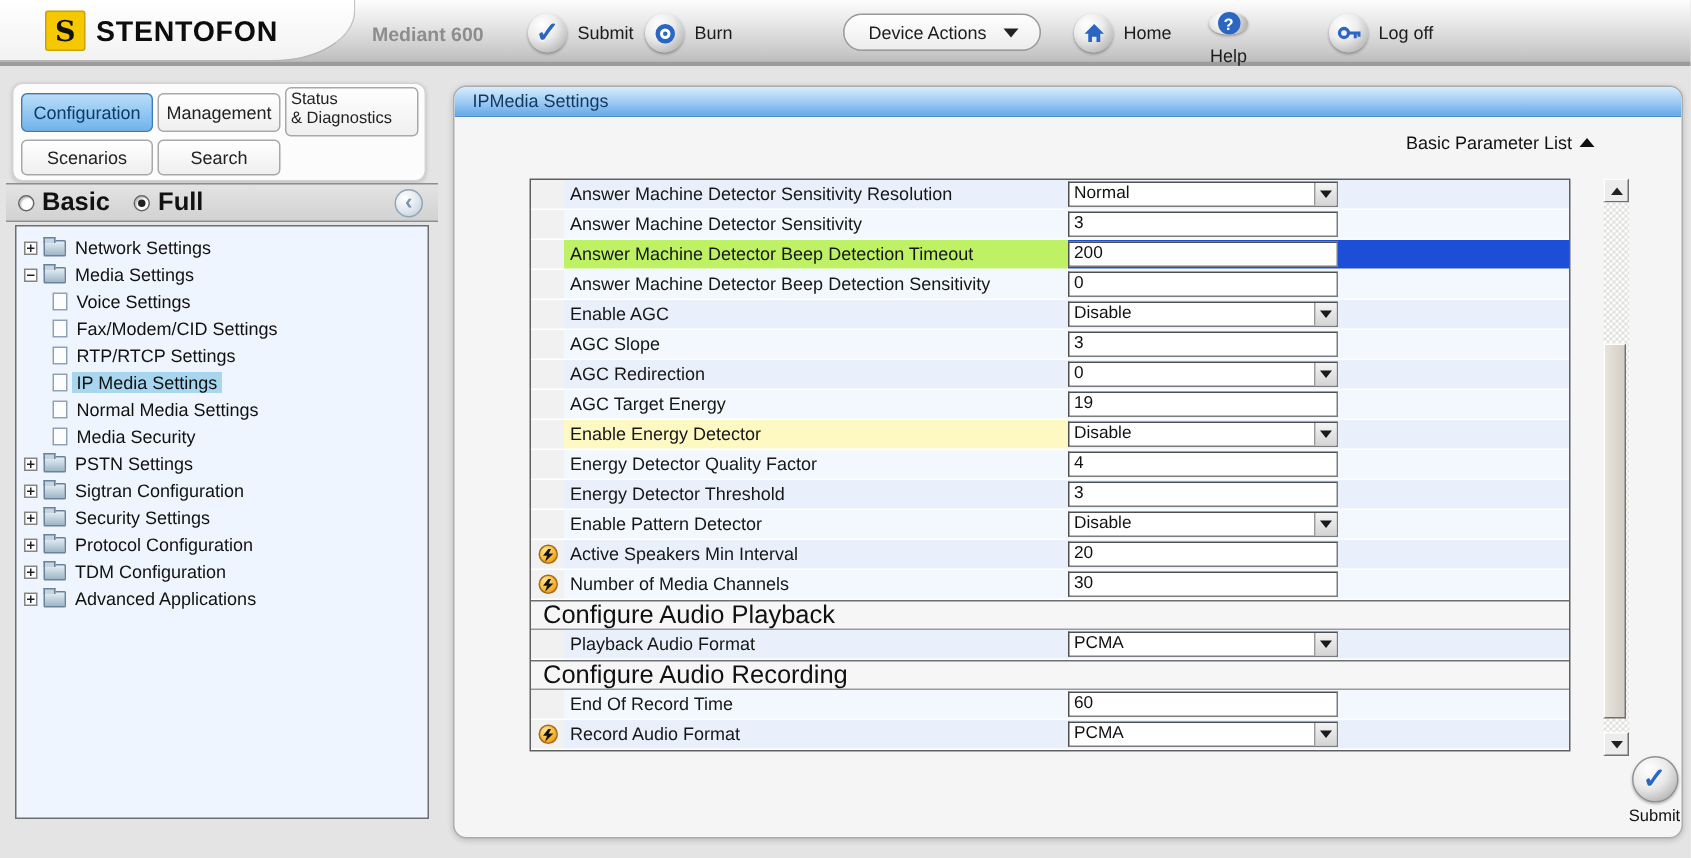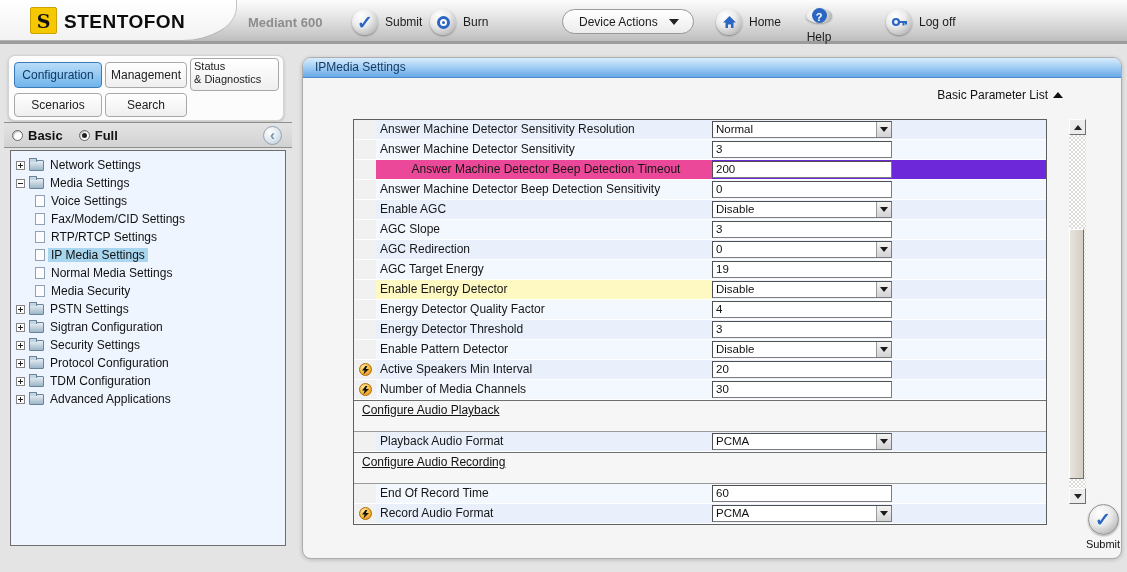--- a/index.html
+++ b/index.html
@@ -62,21 +62,21 @@
 
   .mode-bar { position:absolute; left:2px; top:75px; width:288px; height:26px;
     background:linear-gradient(180deg,#e3e3e3,#d2d2d2);
     border-top:1px solid #8e8e8e; border-bottom:1px solid #8e8e8e;
     display:flex; align-items:center; padding-left:8px; }
   .radio-group { display:flex; align-items:center; gap:5px; margin-right:16px; cursor:pointer; }
   .radio { width:11px; height:11px; border-radius:50%; background:#fff; border:1px solid #666;
     position:relative; box-shadow:inset 1px 1px 1px rgba(0,0,0,0.25); }
   .radio.checked::after { content:""; position:absolute; left:2px; top:2px; width:5px; height:5px;
     border-radius:50%; background:#222; }
-  .radio-label { font-size:13px; font-weight:bold; color:#111; }
+  .radio-label { font-size:17px; font-weight:bold; color:#111; }
   .collapse-btn { position:absolute; right:10px; top:3px; width:19px; height:19px; border-radius:50%;
     background:radial-gradient(circle at 35% 30%, #ffffff, #dde6ee 55%, #b9c7d4);
     border:1px solid #93a5b5; color:#7a93ab; font-size:15px; font-weight:bold;
     text-align:center; line-height:16px; cursor:pointer; }
 
   .tree-panel { position:absolute; left:8px; top:103px; width:276px; height:396px;
     background:#eff5fe; border:1px solid #6e6e6e; padding-top:5px; overflow:hidden; }
   .tree-row { height:18px; display:flex; align-items:center; font-size:12px; color:#111;
     cursor:pointer; white-space:nowrap; }
   .tree-row.folder { padding-left:5px; }
@@ -107,22 +107,22 @@
     border-bottom:6px solid #111; }
 
   .param-table { position:absolute; left:50px; top:61px; width:694px; border:1px solid #5f5f5f;
     background:#fff; }
   .prow { display:flex; height:20px; }
   .gutter { flex:0 0 22px; background:#f1f1f1; border-bottom:1px solid #fff;
     display:flex; align-items:center; justify-content:center; }
   .plabel { flex:0 0 336px; font-size:12px; color:#161616; line-height:19px;
     padding-left:4px; border-bottom:1px solid #fff; overflow:hidden; white-space:nowrap; }
   .pval { flex:1; border-bottom:1px solid #fff; position:relative; }
-  .srow { height:32px; background:#f6f6f6; border-top:1px solid #6e6e6e; border-bottom:1px solid #9a9a9a;
-    font-size:12px; color:#111; line-height:18px; padding-left:8px;text-decoration:underline; }
+  .srow { height:20px; background:#f6f6f6; border-top:1px solid #6e6e6e; border-bottom:1px solid #9a9a9a;
+    font-size:17px; color:#111; line-height:18px; padding-left:8px; }
 
   .ctl { position:absolute; left:0; top:1px; width:180px; height:17px; background:#fff;
     border:1px solid #7c7c7c; border-top-color:#4f4f4f; border-left-color:#4f4f4f;
     font-size:11.5px; color:#111; line-height:15px; padding-left:3px; cursor:text; }
   .ctl.select { cursor:pointer; }
   .dd-btn { position:absolute; right:0; top:0; width:15px; height:15px;
     background:linear-gradient(180deg,#f4f4f4,#d3d3d3); border-left:1px solid #9a9a9a;
     display:flex; align-items:center; justify-content:center; cursor:pointer; }
   .dd-btn::after { content:""; width:0; height:0; border-left:4px solid transparent;
     border-right:4px solid transparent; border-top:5px solid #1a1a1a; }
@@ -318,22 +318,22 @@
       </div>
       <div class="prow">
         <div class="gutter"></div>
         <div class="plabel" style="background: rgb(242, 248, 254);">Answer Machine Detector Sensitivity</div>
         <div class="pval" style="background: rgb(242, 248, 254);">
           <div class="ctl">3</div>
         </div>
       </div>
       <div class="prow">
         <div class="gutter"></div>
-        <div class="plabel" style="background: #ec4899; text-align: center;">Answer Machine Detector Beep Detection Timeout</div>
-        <div class="pval" style="background: #6d28d9;">
+        <div class="plabel" style="background: #bef264;">Answer Machine Detector Beep Detection Timeout</div>
+        <div class="pval" style="background: #1d4ed8;">
           <div class="ctl">200</div>
         </div>
       </div>
       <div class="prow">
         <div class="gutter"></div>
         <div class="plabel" style="background: rgb(242, 248, 254);">Answer Machine Detector Beep Detection Sensitivity</div>
         <div class="pval" style="background: rgb(242, 248, 254);">
           <div class="ctl">0</div>
         </div>
       </div>

